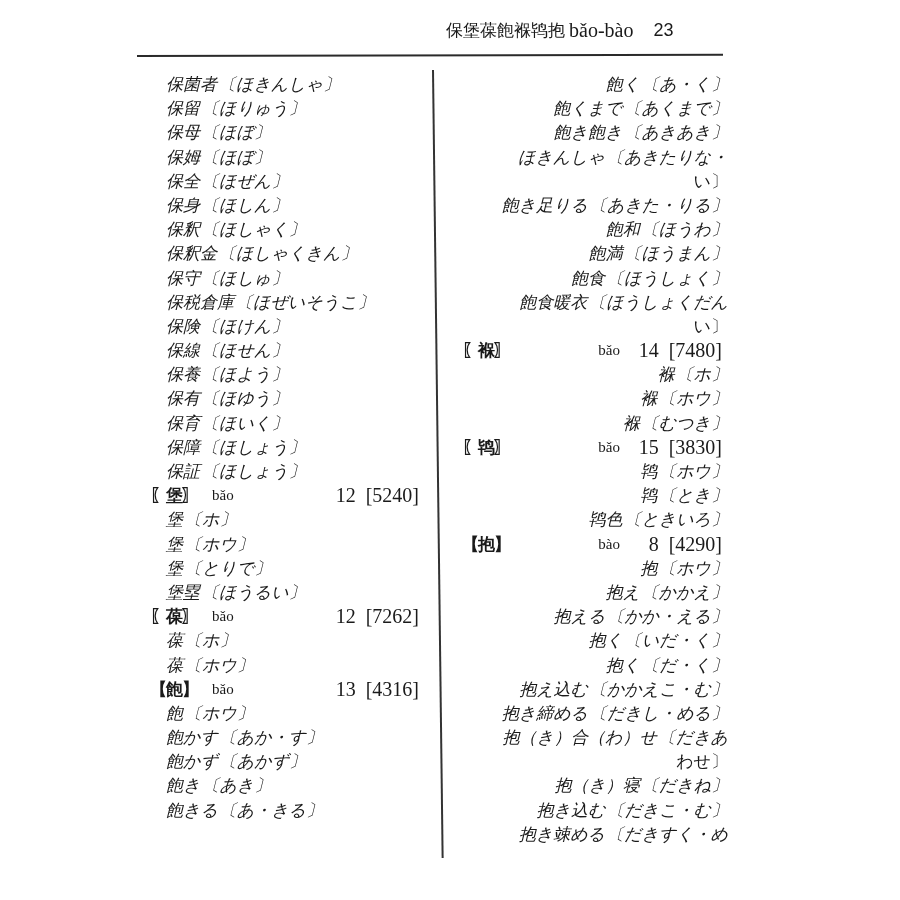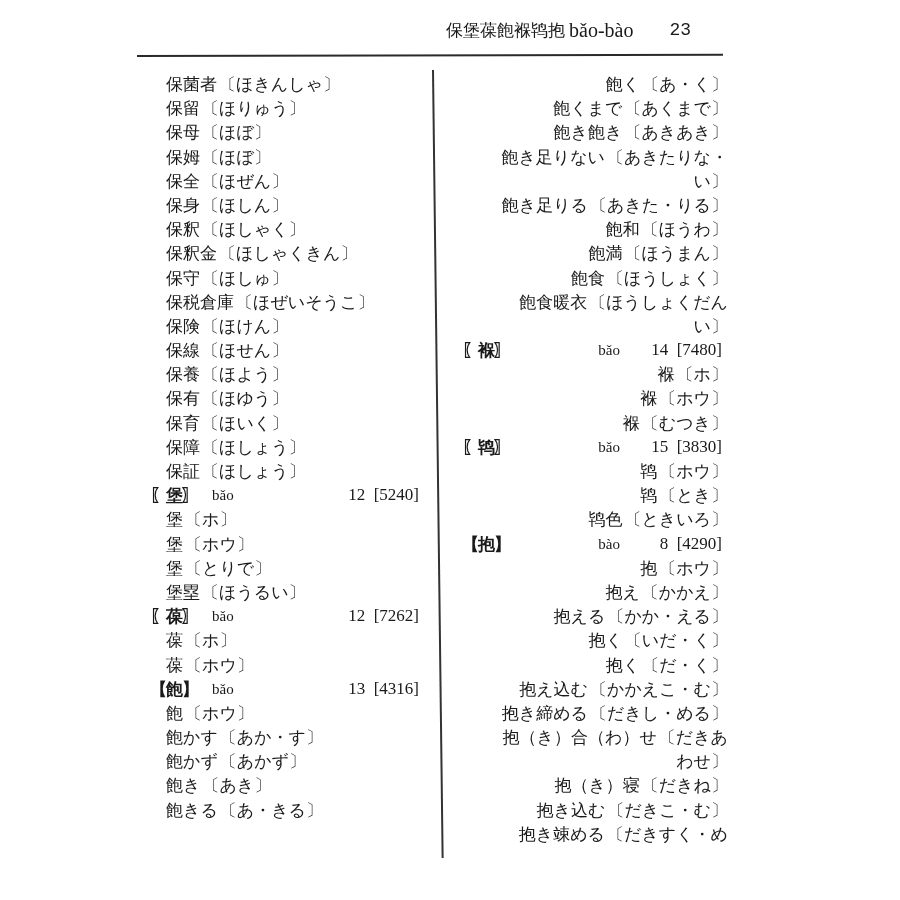--- a/index.html
+++ b/index.html
@@ -27,22 +27,22 @@
     }
     .page-header .hdr-chars {
       letter-spacing: 0px;
     }
     .page-header .hdr-pinyin {
       margin-left: 4px;
       font-family: "Liberation Serif", serif;
       font-size: 20px;
     }
     .page-header .hdr-num {
-      margin-left: 36px;
-      font-family: Liberation Mono, monospace;
+      margin-left: 20px;
+      font-family: Liberation Sans, sans-serif;
       font-size: 18px;
     }
     .header-rule {
       position: absolute;
       left: 137px;
       top: 55px;
       width: 586px;
       height: 2px;
       background: #2a2a2a;
       transform: rotate(-0.12deg);
@@ -67,21 +67,21 @@
     }
     .col-left { left: 150px; width: 275px; }
     .col-right { left: 448px; width: 280px; text-align: right; }
     .entry {
       height: 24.2px;
       line-height: 24.2px;
       font-size: 17px;
       white-space: nowrap;
       position: relative;
     }
-    .entry.sub { padding-left: 16px; }
+    .entry.sub { padding-left: 16px; font-style: italic; }
     .col-right .entry.sub { padding-left: 10px; }
     .entry.cont { padding-left: 34px; }
     .col-right .entry.cont { padding-left: 32px; }
     .entry .word { }
     .entry .reading { margin-left: 2px; }
     .entry.head {
       display: flex;
       align-items: center;
     }
     .entry.head .hw {
@@ -91,21 +91,21 @@
       letter-spacing: -1px;
     }
     .entry.head .py {
       font-family: "Liberation Serif", serif;
       font-size: 15px;
       width: 110px;
       display: inline-block;
     }
     .entry.head .strokes {
       font-family: "Liberation Serif", serif;
-      font-size: 17px;
+      font-size: 20px;
       position: absolute;
       right: 6px;
     }
   </style>
 </head>
 <body>
 
 <div class="page-header">
   <span class="hdr-chars">保堡葆飽褓鸨抱</span>
   <span class="hdr-pinyin">bǎo-bào</span>
@@ -156,21 +156,21 @@
     <li class="entry sub"><span class="word">飽</span><span class="reading">〔ホウ〕</span></li>
     <li class="entry sub"><span class="word">飽かす</span><span class="reading">〔あか・す〕</span></li>
     <li class="entry sub"><span class="word">飽かず</span><span class="reading">〔あかず〕</span></li>
     <li class="entry sub"><span class="word">飽き</span><span class="reading">〔あき〕</span></li>
     <li class="entry sub"><span class="word">飽きる</span><span class="reading">〔あ・きる〕</span></li>
   </ul>
 <ul class="column col-right" id="col-right">
     <li class="entry sub"><span class="word">飽く</span><span class="reading">〔あ・く〕</span></li>
     <li class="entry sub"><span class="word">飽くまで</span><span class="reading">〔あくまで〕</span></li>
     <li class="entry sub"><span class="word">飽き飽き</span><span class="reading">〔あきあき〕</span></li>
-    <li class="entry sub"><span class="word">飽き足りない</span><span class="reading">〔あきたりな・</span></li>
+    <li class="entry sub"><span class="word">ほきんしゃ</span><span class="reading">〔あきたりな・</span></li>
     <li class="entry cont"><span class="word"></span><span class="reading">い〕</span></li>
     <li class="entry sub"><span class="word">飽き足りる</span><span class="reading">〔あきた・りる〕</span></li>
     <li class="entry sub"><span class="word">飽和</span><span class="reading">〔ほうわ〕</span></li>
     <li class="entry sub"><span class="word">飽満</span><span class="reading">〔ほうまん〕</span></li>
     <li class="entry sub"><span class="word">飽食</span><span class="reading">〔ほうしょく〕</span></li>
     <li class="entry sub"><span class="word">飽食暖衣</span><span class="reading">〔ほうしょくだん</span></li>
     <li class="entry cont"><span class="word"></span><span class="reading">い〕</span></li>
     <li class="entry head">
       <span class="hw">〖褓〗</span>
       <span class="py">bǎo</span>

